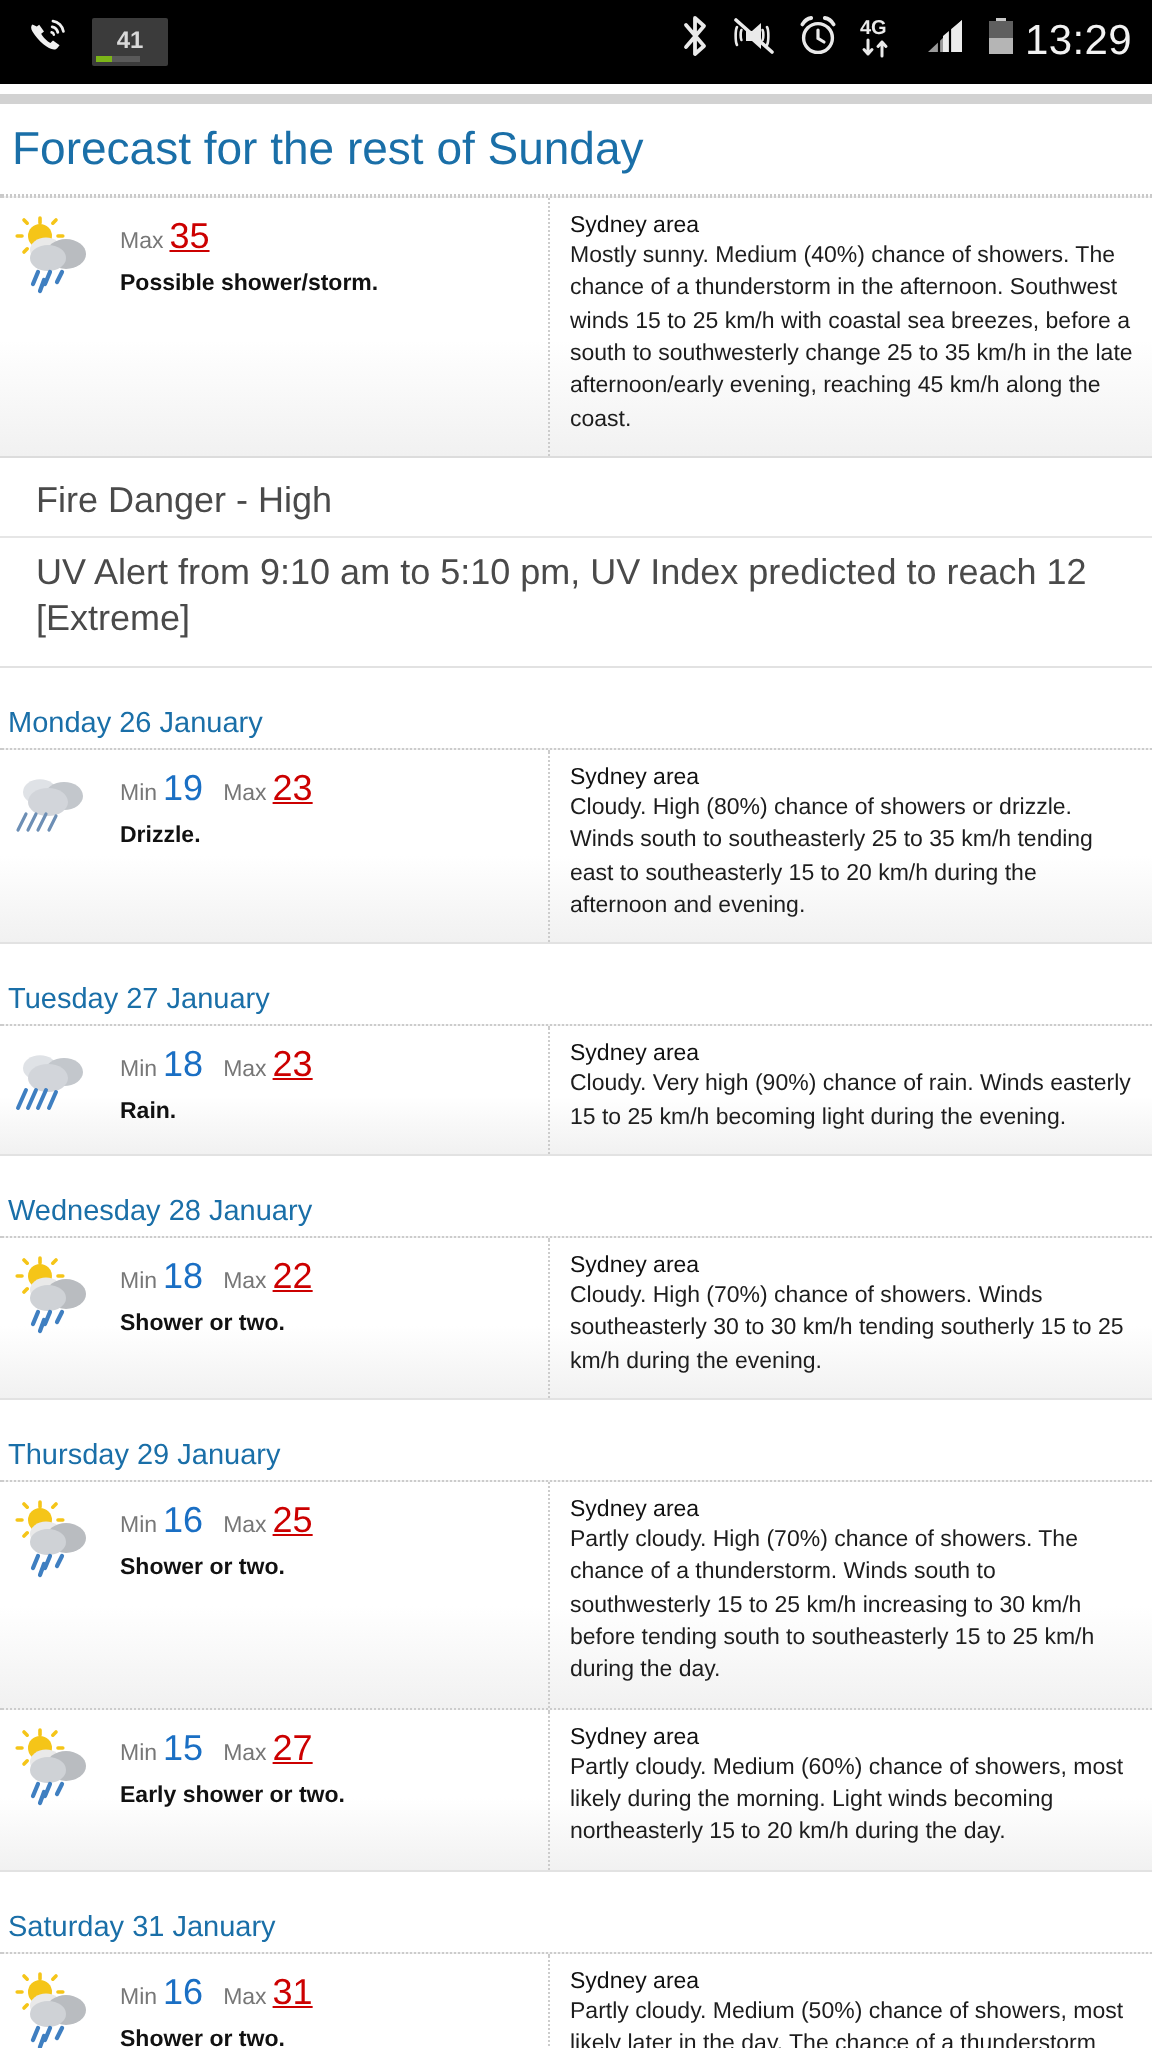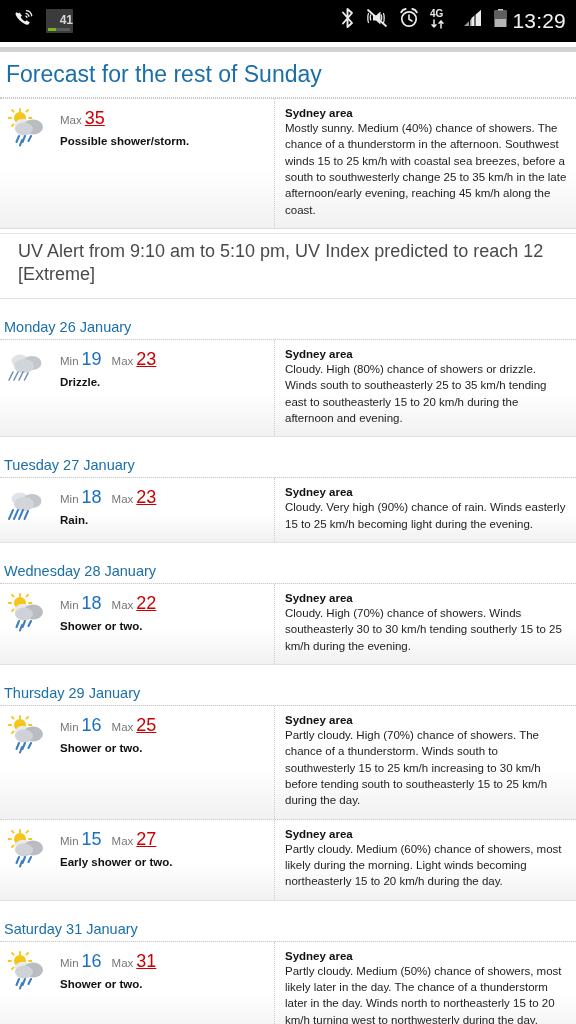--- a/index.html
+++ b/index.html
@@ -15,23 +15,23 @@
     height: 42px; width: 100%;
     background: #000000;
     display: flex; align-items: center;
     padding: 0 10px 0 12px;
     color: #e8e8e8;
   }
   .sb-left { display: flex; align-items: center; gap: 10px; }
   .sb-right { display: flex; align-items: flex-start; gap: 9px; margin-left: auto; }
   .sb-icon { display: block; }
   .dl-badge {
-    width: 27px; height: 24px; background: #3b3b3b;
+    width: 38px; height: 24px; background: #3b3b3b;
     border-radius: 1px; position: relative;
-    display: flex; align-items: center; justify-content: flex-end;
+    display: flex; align-items: center; justify-content: center;
   }
   .dl-badge .num {
     font-size: 12px; font-weight: bold; color: #d8d8d8;
     line-height: 1; margin-bottom: 3px;
   }
   .dl-badge .bar {
     position: absolute; left: 2px; bottom: 2px;
     height: 3px; width: 22px; background: #5a5a5a;
   }
   .dl-badge .bar i { display: block; height: 3px; width: 8px; background: #7cb518; }
@@ -76,21 +76,21 @@
   .tempblock { padding-left: 8px; padding-top: 4px; }
   .temps { white-space: nowrap; line-height: 1; }
   .tlabel { font-size: 11.5px; color: #777777; }
   .tmin { font-size: 18px; color: #1a6fc4; font-weight: normal; margin: 16px 10px 0 3px; }
   .tmax { font-size: 18px; color: #cc0000; font-weight: normal; margin-left: 3px; text-decoration: underline; }
   .summary {
     font-size: 11.5px; color: #111111; font-weight: bold;
     margin-top: 8px;
   }
   .area {
-    font-size: 11.5px; color: #111111; font-weight: bold; margin-bottom: 1px;
+    font-size: 11.5px; color: #111111; font-weight: normal; margin-bottom: 1px;
   }
   .desc {
     font-size: 11.5px; color: #1d1d1d; line-height: 1.42;
   }
 
   
   .alerts { padding: 4px 0 6px 0; }
   .alert-line {
     font-size: 18px; color: #4a4a4a; font-weight: normal;
     padding: 6px 8px 6px 18px;
@@ -201,20 +201,21 @@
     </div>
   </div>
   <div class="right">
     <div class="area">Sydney area</div>
     <div class="desc">Mostly sunny. Medium (40%) chance of showers. The chance of a thunderstorm in the afternoon. Southwest winds 15 to 25 km/h with coastal sea breezes, before a south to southwesterly change 25 to 35 km/h in the late afternoon/early evening, reaching 45 km/h along the coast.</div>
   </div>
 </div>
 
 <div class="alerts-wrap">
   <div class="alerts">
+    <div class="alert-line first">Fire Danger - High</div>
     <div class="alert-line">UV Alert from 9:10 am to 5:10 pm, UV Index predicted to reach 12 [Extreme]</div>
   </div>
 </div>
 
 <div>
 
   <div>
     <div class="day-heading">Monday 26 January</div>
     <div class="frow">
       <div class="left">

